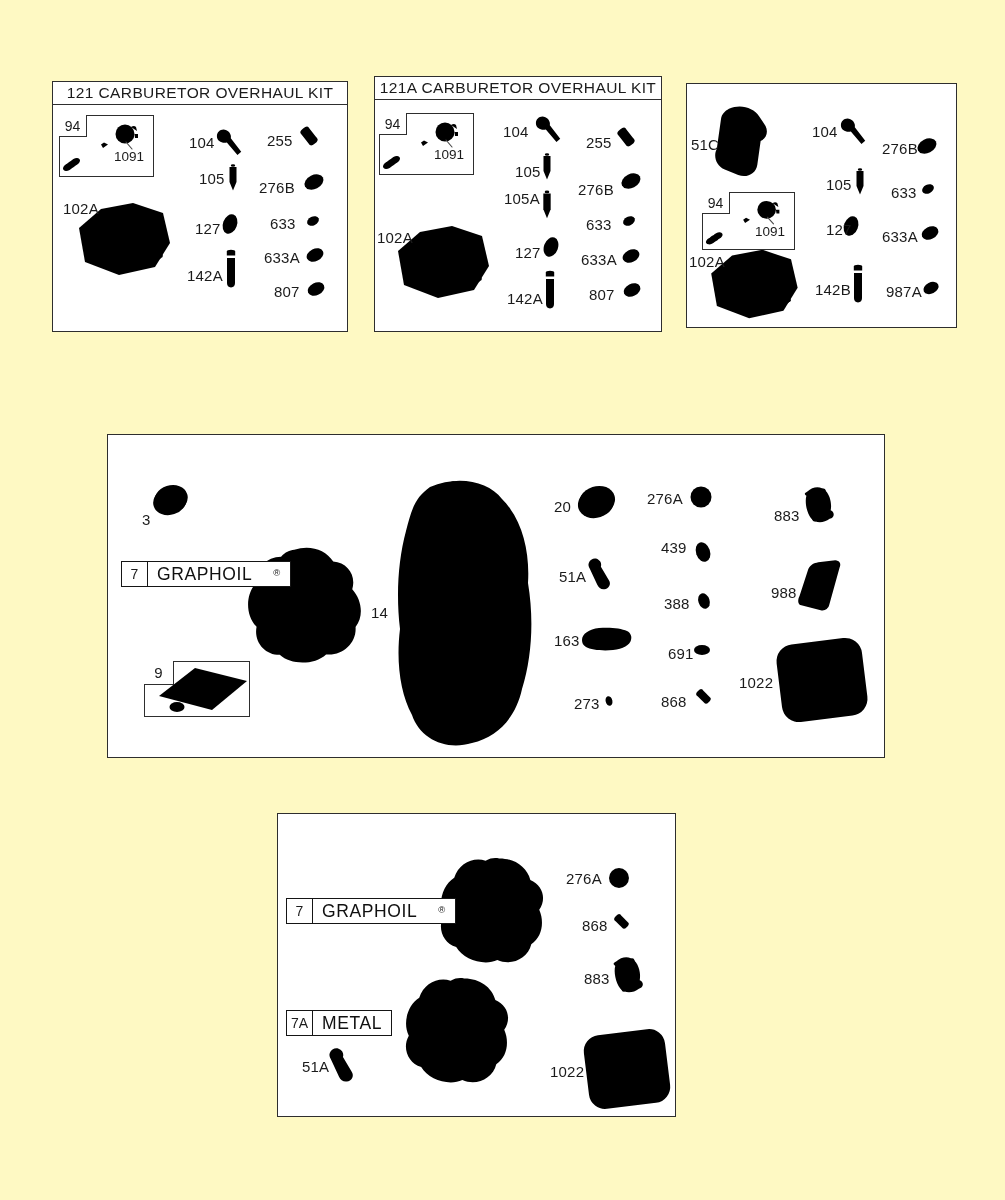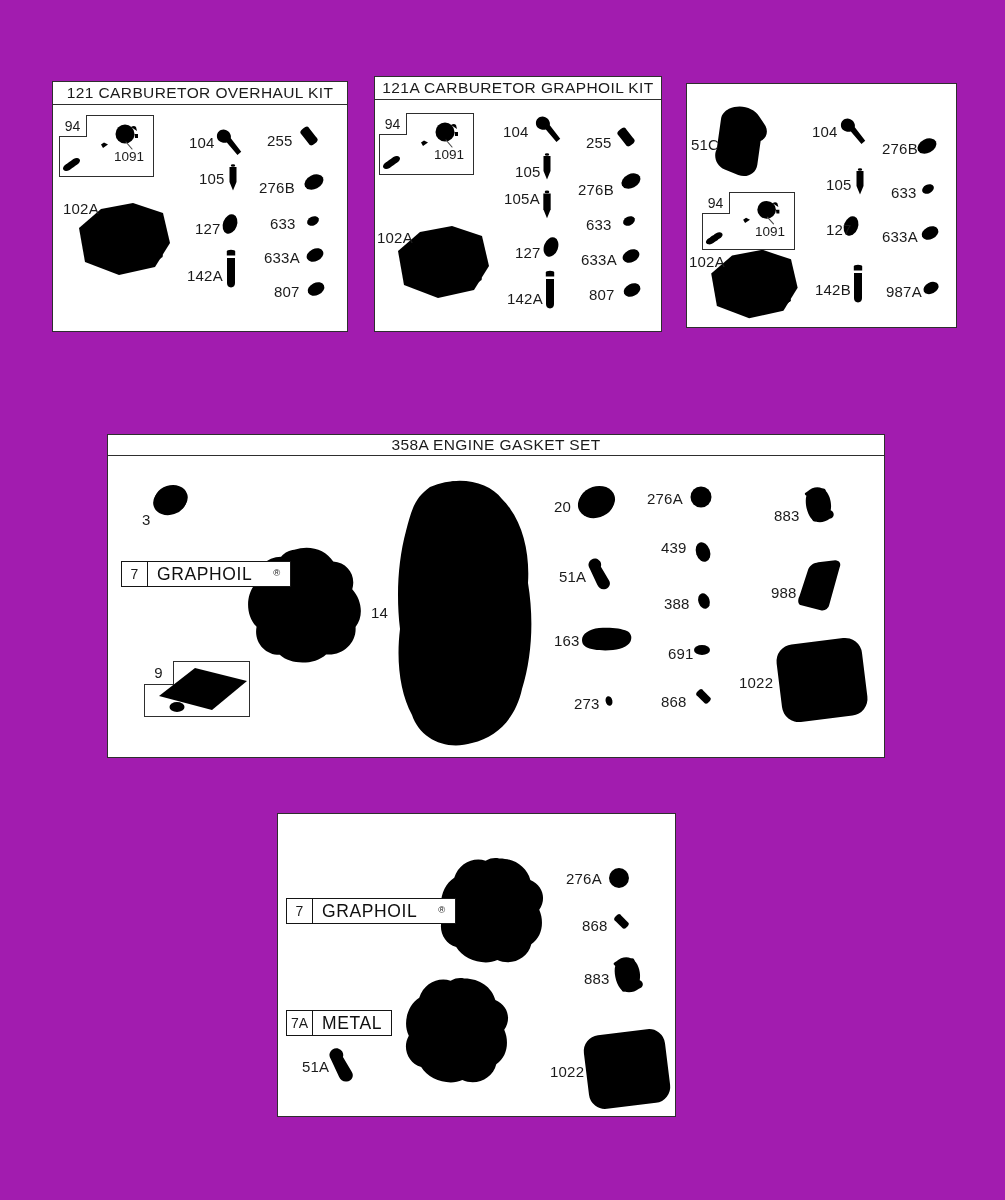--- a/index.html
+++ b/index.html
@@ -1,17 +1,17 @@
 <!DOCTYPE html>
 <html><head>
 <meta charset="utf-8">
 <style>
   html,body { margin:0; padding:0; background:#ffffff; }
   .canvas {
-    position:relative; width:1005px; height:1200px; background:#a21caf;
+    position:relative; width:1005px; height:1200px; background:#fef9c3;
     font-family:"Liberation Sans", sans-serif; color:#1b1b1b; overflow:hidden;
   }
   .pbox { position:absolute; border:1.6px solid #2e2e2e; background:#fff; box-sizing:border-box; }
   .ptitle {
     position:absolute; top:0; left:0; right:0; height:22px;
     border-bottom:1.6px solid #2e2e2e;
     display:flex; align-items:center; justify-content:center;
     font-size:15.5px; letter-spacing:0.4px; white-space:nowrap;
   }
   .art { position:absolute; left:0; top:0; }
@@ -254,21 +254,21 @@
         <g transform="translate(65,18)">
             <use href="#d-seat1091"></use>
           </g>
         <path d="M66,26 L72,33"></path>
       </svg>
       <div class="ilabel" style="left:54px;top:33px">1091</div>
     </div>
   </section>
 
   <section class="pbox" style="left:374px;top:76px;width:288px;height:256px">
-    <div class="ptitle">121A CARBURETOR GRAPHOIL KIT</div>
+    <div class="ptitle">121A CARBURETOR OVERHAUL KIT</div>
     <svg class="art" width="288" height="256" viewBox="0 0 288 256">
       <g transform="translate(67,186)">
           <use href="#d-plate102A"></use>
         </g>
       <g transform="translate(173,52) rotate(12)">
           <use href="#d-clip"></use>
         </g>
       <g transform="translate(251,60) rotate(-38)">
           <use href="#d-bushing"></use>
         </g>
@@ -375,21 +375,20 @@
         <g transform="translate(65,18)">
             <use href="#d-seat1091"></use>
           </g>
         <path d="M66,26 L72,33"></path>
       </svg>
       <div class="ilabel" style="left:52px;top:31px">1091</div>
     </div>
   </section>
 
   <section class="pbox" style="left:107px;top:434px;width:778px;height:324px">
-    <div class="ptitle" style="height:20px">358A ENGINE GASKET SET</div>
     <svg class="art" width="778" height="324" viewBox="0 0 778 324">
       <g transform="translate(62,66) rotate(-18) scale(0.95)">
           <use href="#d-sealring"></use>
         </g>
       <g transform="translate(196,170) rotate(-8)">
           <use href="#d-headgasket"></use>
         </g>
       <g transform="translate(358,178)">
           <use href="#d-crankcase"></use>
         </g>

